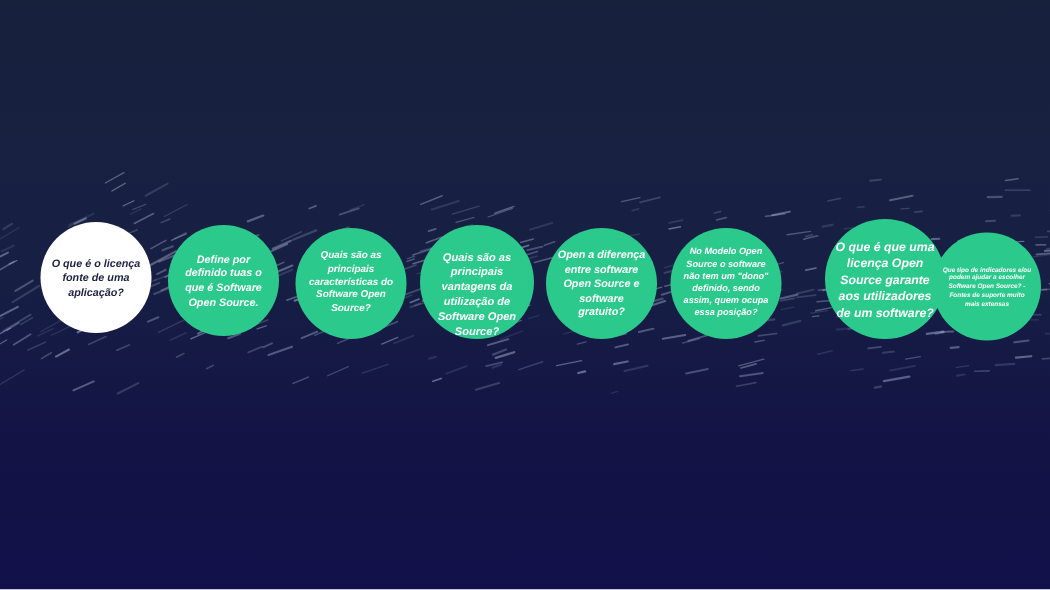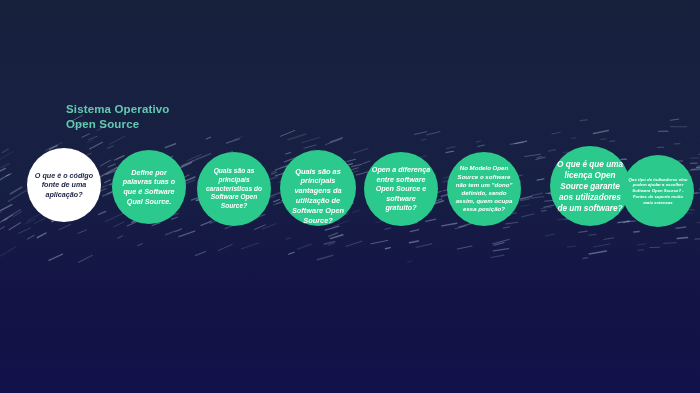--- a/index.html
+++ b/index.html
@@ -489,29 +489,27 @@
       <line x1="98.7" y1="214.4" x2="105.6" y2="211.5" stroke="#9aa6c4" stroke-width="1.36" stroke-linecap="round" opacity="0.41"></line>
       <line x1="226.4" y1="143.1" x2="239.2" y2="138.9" stroke="#9aa6c4" stroke-width="1.15" stroke-linecap="round" opacity="0.37"></line>
       <line x1="273.7" y1="204.8" x2="280.0" y2="202.3" stroke="#9aa6c4" stroke-width="1.42" stroke-linecap="round" opacity="0.22"></line>
       <line x1="709.5" y1="171.7" x2="719.7" y2="172.0" stroke="#9aa6c4" stroke-width="0.99" stroke-linecap="round" opacity="0.46"></line>
       <line x1="76.2" y1="211.9" x2="86.5" y2="207.0" stroke="#9aa6c4" stroke-width="1.34" stroke-linecap="round" opacity="0.54"></line>
       <line x1="8.4" y1="201.4" x2="26.2" y2="190.5" stroke="#9aa6c4" stroke-width="1.39" stroke-linecap="round" opacity="0.23"></line>
       <line x1="434.9" y1="193.2" x2="441.1" y2="191.4" stroke="#9aa6c4" stroke-width="0.90" stroke-linecap="round" opacity="0.48"></line>
       <line x1="59.0" y1="229.7" x2="70.7" y2="224.3" stroke="#9aa6c4" stroke-width="1.00" stroke-linecap="round" opacity="0.29"></line>
     </svg>
 
-  <div id="title">Sistema Operativo
-Open Source</div>
 
   <div id="circles-layer">
       <div class="circle c-white" style="left: 27px; top: 148px; width: 74px; height: 74px;">
-        <span class="txt" style="font-size: 7.2px; line-height: 9.6px;">O que é o código fonte de uma aplicação?</span>
+        <span class="txt" style="font-size: 7.2px; line-height: 9.6px;">O que é o licença fonte de uma aplicação?</span>
       </div>
       <div class="circle c-green" style="left: 112px; top: 150px; width: 74px; height: 74px;">
-        <span class="txt" style="font-size: 7.2px; line-height: 9.6px;">Define por palavras tuas o que é Software Qual Source.</span>
+        <span class="txt" style="font-size: 7.2px; line-height: 9.6px;">Define por definido tuas o que é Software Open Source.</span>
       </div>
       <div class="circle c-green" style="left: 197px; top: 152px; width: 74px; height: 74px;">
         <span class="txt" style="font-size: 6.6px; line-height: 8.8px;">Quais são as principais características do Software Open Source?</span>
       </div>
       <div class="circle c-green" style="left: 280px; top: 150px; width: 76px; height: 76px; align-items: flex-end;">
         <span class="txt" style="font-size: 7.4px; line-height: 9.9px;">Quais são as principais vantagens da utilização de Software Open Source?</span>
       </div>
       <div class="circle c-green" style="left: 364px; top: 152px; width: 74px; height: 74px;">
         <span class="txt" style="font-size: 7.2px; line-height: 9.6px;">Open a diferença entre software Open Source e software gratuito?</span>
       </div>

